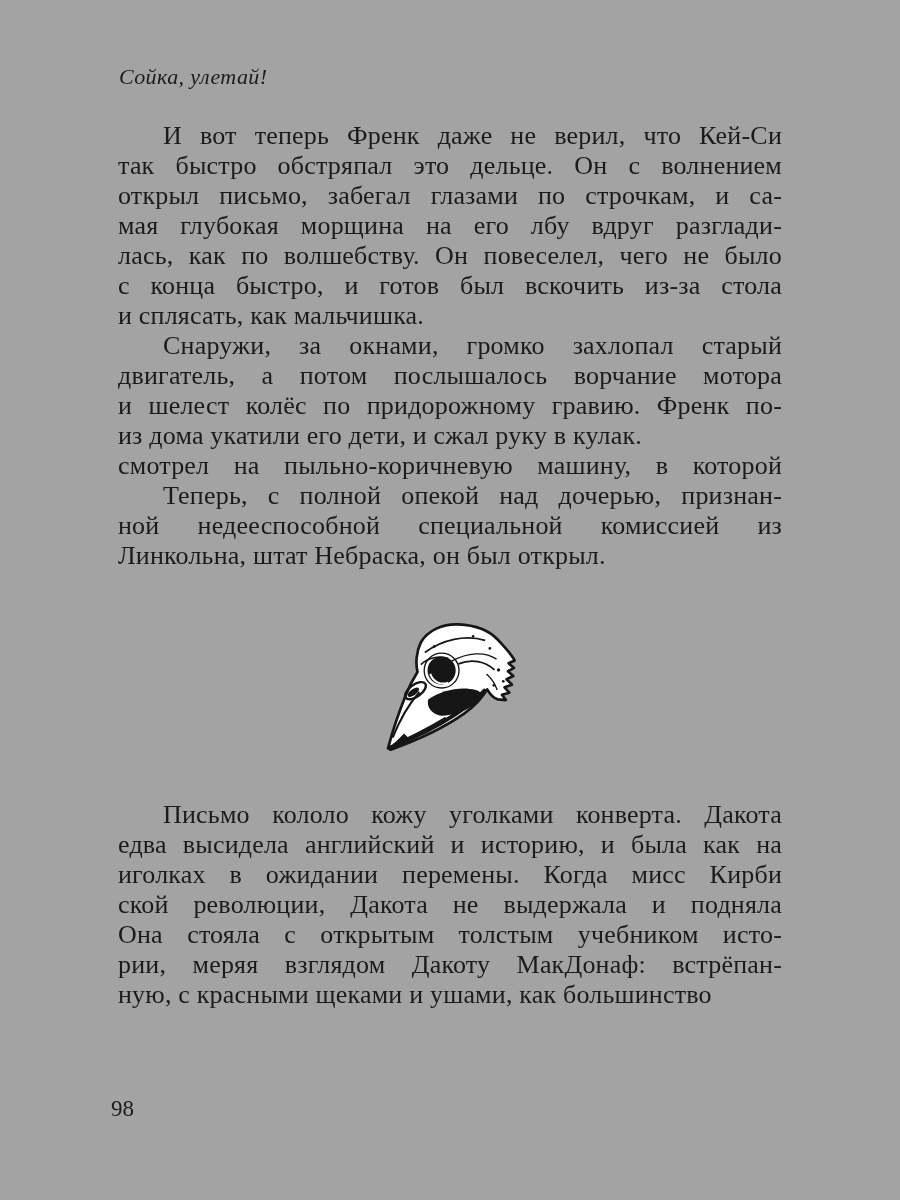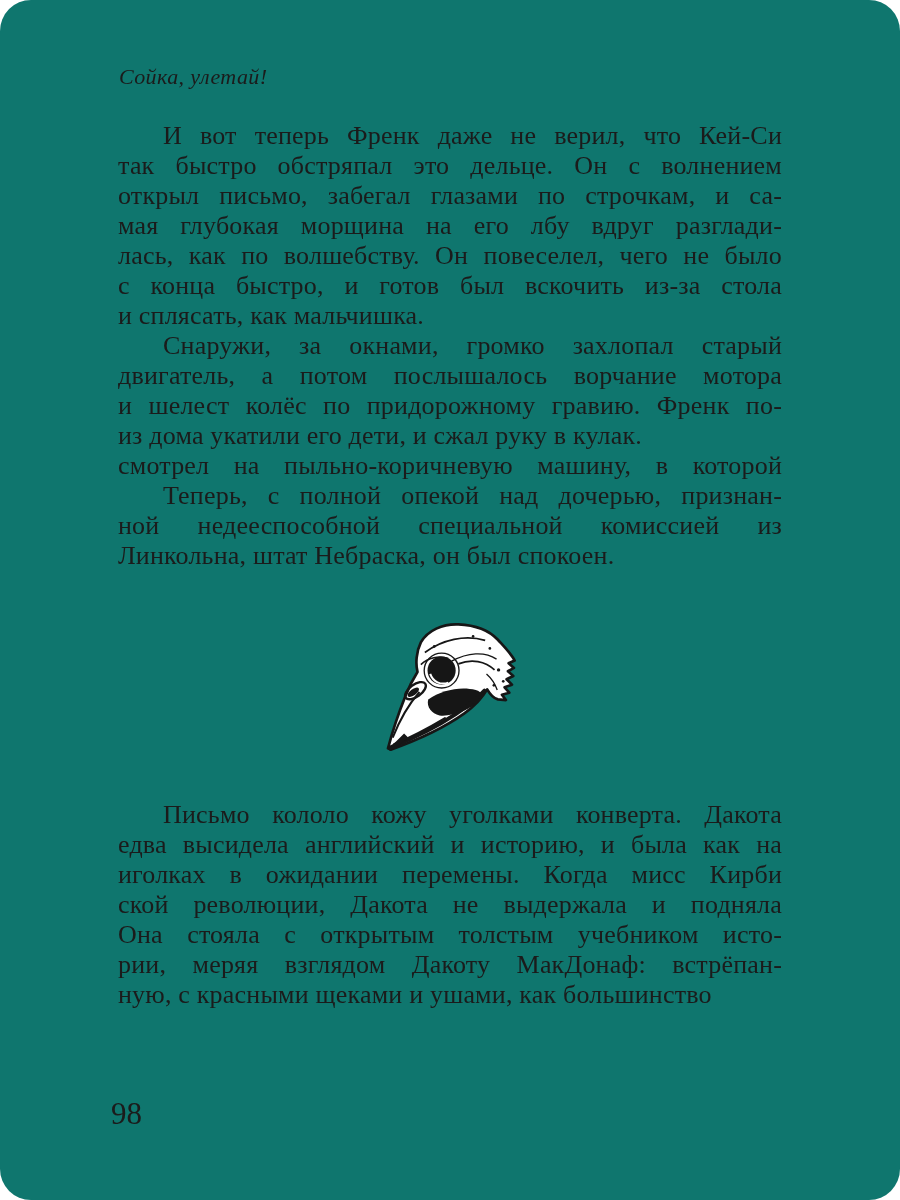--- a/index.html
+++ b/index.html
@@ -4,25 +4,24 @@
 <style>
   html, body {
     margin: 0;
     padding: 0;
     background: #ffffff;
   }
   .page {
     position: relative;
     width: 900px;
     height: 1200px;
-    background: #0f766e;
+    background: #a3a3a3;
     font-family: "Liberation Serif", serif;
     color: #1b1b1b;
     overflow: hidden;
-    border-radius: 31px;
   }
   .running-header {
     position: absolute;
     left: 119px;
     top: 64px;
     font-style: italic;
     font-size: 22px;
     letter-spacing: 0.4px;
   }
   .text-block {
@@ -46,21 +45,21 @@
     position: absolute;
     left: 386px;
     top: 620px;
     width: 134px;
     height: 140px;
   }
   .page-number {
     position: absolute;
     left: 111px;
     top: 1096px;
-    font-size: 31px;
+    font-size: 23px;
   }
 </style>
 </head>
 <body>
 
 <div class="page">
 
   <div class="running-header">Сойка, улетай!</div>
 
   <div class="text-block block-top">
@@ -76,21 +75,21 @@
     <div class="para">
         <div class="line first">Снаружи, за окнами, громко захлопал старый</div>
         <div class="line">двигатель, а потом послышалось ворчание мотора</div>
         <div class="line">и шелест колёс по придорожному гравию. Френк по-</div>
         <div class="line last">из дома укатили его дети, и сжал руку в кулак.</div>
         <div class="line">смотрел на пыльно-коричневую машину, в которой</div>
       </div>
     <div class="para">
         <div class="line first">Теперь, с полной опекой над дочерью, признан-</div>
         <div class="line">ной недееспособной специальной комиссией из</div>
-        <div class="line last">Линкольна, штат Небраска, он был спокоен.</div>
+        <div class="line last">Линкольна, штат Небраска, он был открыл.</div>
       </div>
   </div>
 
   <div class="illustration">
     <svg viewBox="0 0 200 200" width="134" height="140" aria-hidden="true">
       <g fill="#161616">
 
         <path d="M3,187 C8,168 17,139 29,109 C34,96 40,84 47,73 C44,61 45,43 52,29
                  C62,11 85,1 108,2 C131,3 153,10 167,25 C177,36 187,46 192,56
                  L183,60 L191,67 L182,72 L190,79 L180,84 L188,92 L177,96 L184,104

